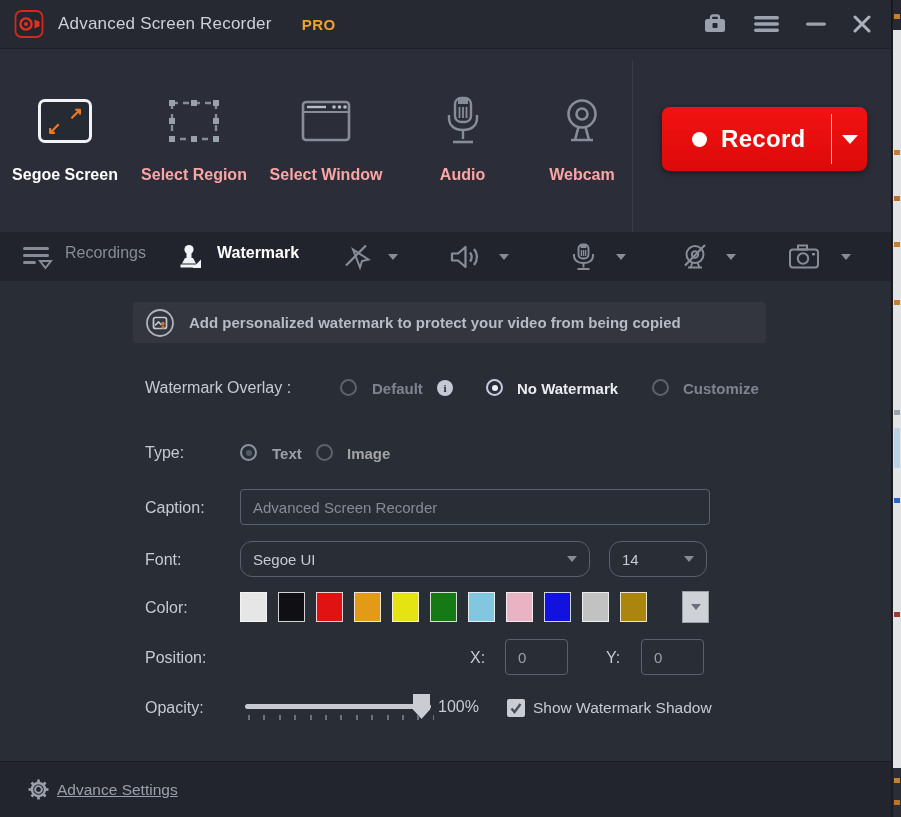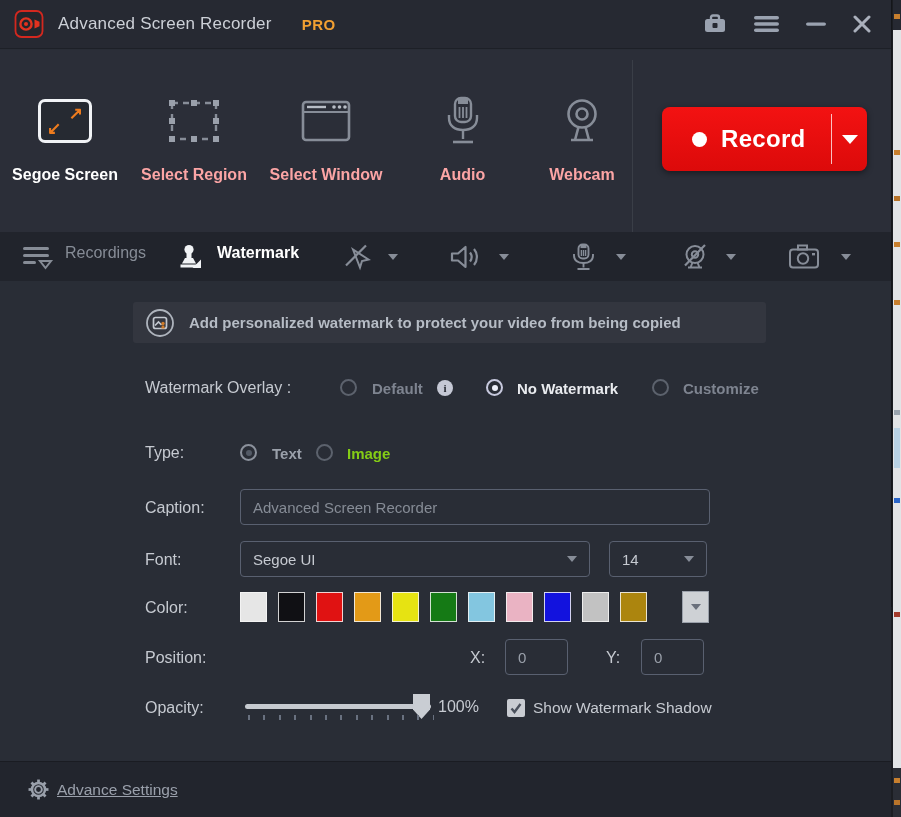--- a/index.html
+++ b/index.html
@@ -59,21 +59,21 @@
   .r-on-dim { border:2px solid #8b919c; }
   .r-on-dim::after { content:""; position:absolute; left:3.5px; top:3.5px; width:6px; height:6px;
                      border-radius:50%; background:#535a66; }
   .radio-label { position:absolute; font-size:15px; white-space:nowrap; }
   .info-badge { position:absolute; width:16px; height:16px; border-radius:50%; background:#c5c8d5;
                 color:#262932; font-size:11px; font-weight:700; display:flex; align-items:center;
                 justify-content:center; font-family:"Liberation Serif", serif; }
   .text-input, .mini-input { position:absolute; background:transparent; border:1px solid #596070;
                 border-radius:4px; color:#868c96; font-size:15px; padding:0 12px;
                 font-family:"Liberation Sans", sans-serif; outline:none; }
-  .select { position:absolute; border:1px solid #596070; border-radius:4px; display:flex;
+  .select { position:absolute; border:1px solid #596070; border-radius:12px; display:flex;
             align-items:center; padding:0 12px; cursor:pointer; }
   .select .sel-val { font-size:15px; color:#c6cad1; }
   .select .sel-val.dim { color:#6e7480; }
   .select .caret-sm { margin-left:auto; }
   .swatch { position:absolute; width:27px; height:30px; border:1px solid rgba(245,245,245,.85); cursor:pointer; }
   .swatch-dd { position:absolute; width:27px; height:32px; background:#ced1d5; border:1px solid #9aa0aa;
                display:flex; align-items:center; justify-content:center; cursor:pointer; }
   .swatch-dd .caret-sm { border-top-color:#6a707c; }
   .slider-track { position:absolute; height:5px; border-radius:3px; background:#c6cad0; cursor:pointer; }
   .slider-thumb { position:absolute; width:17px; height:25px; background:#c9cdd3;
@@ -321,21 +321,21 @@
     <span class="info-badge" style="left:437px; top:99px;">i</span>
     <span class="radio r-on-light" style="left:486px; top:98px;"></span>
     <span class="radio-label" style="left:517px; top:99px; font-weight:700; color:#e9ebef;">No Watermark</span>
     <span class="radio r-off" style="left:652px; top:98px;"></span>
     <span class="radio-label" style="left:683px; top:99px; font-weight:600; color:#7e8490;">Customize</span>
 
     <span class="form-label" style="left:145px; top:163px;">Type:</span>
     <span class="radio r-on-dim" style="left:240px; top:163px;"></span>
     <span class="radio-label" style="left:272px; top:164px; font-weight:700; color:#9aa0aa;">Text</span>
     <span class="radio r-off" style="left:316px; top:163px;"></span>
-    <span class="radio-label" style="left:347px; top:164px; font-weight:600; color:#84cc16;">Image</span>
+    <span class="radio-label" style="left:347px; top:164px; font-weight:600; color:#a3a3a3;">Image</span>
 
     <span class="form-label" style="left:145px; top:218px;">Caption:</span>
     <input class="text-input" style="left: 240px; top: 208px; width: 470px; height: 36px;" value="Advanced Screen Recorder">
 
     <span class="form-label" style="left:145px; top:270px;">Font:</span>
     <div class="select" style="left:240px; top:260px; width:350px; height:36px;">
       <span class="sel-val">Segoe UI</span>
       <span class="caret-sm"></span>
     </div>
     <div class="select" style="left:609px; top:260px; width:98px; height:36px;">

